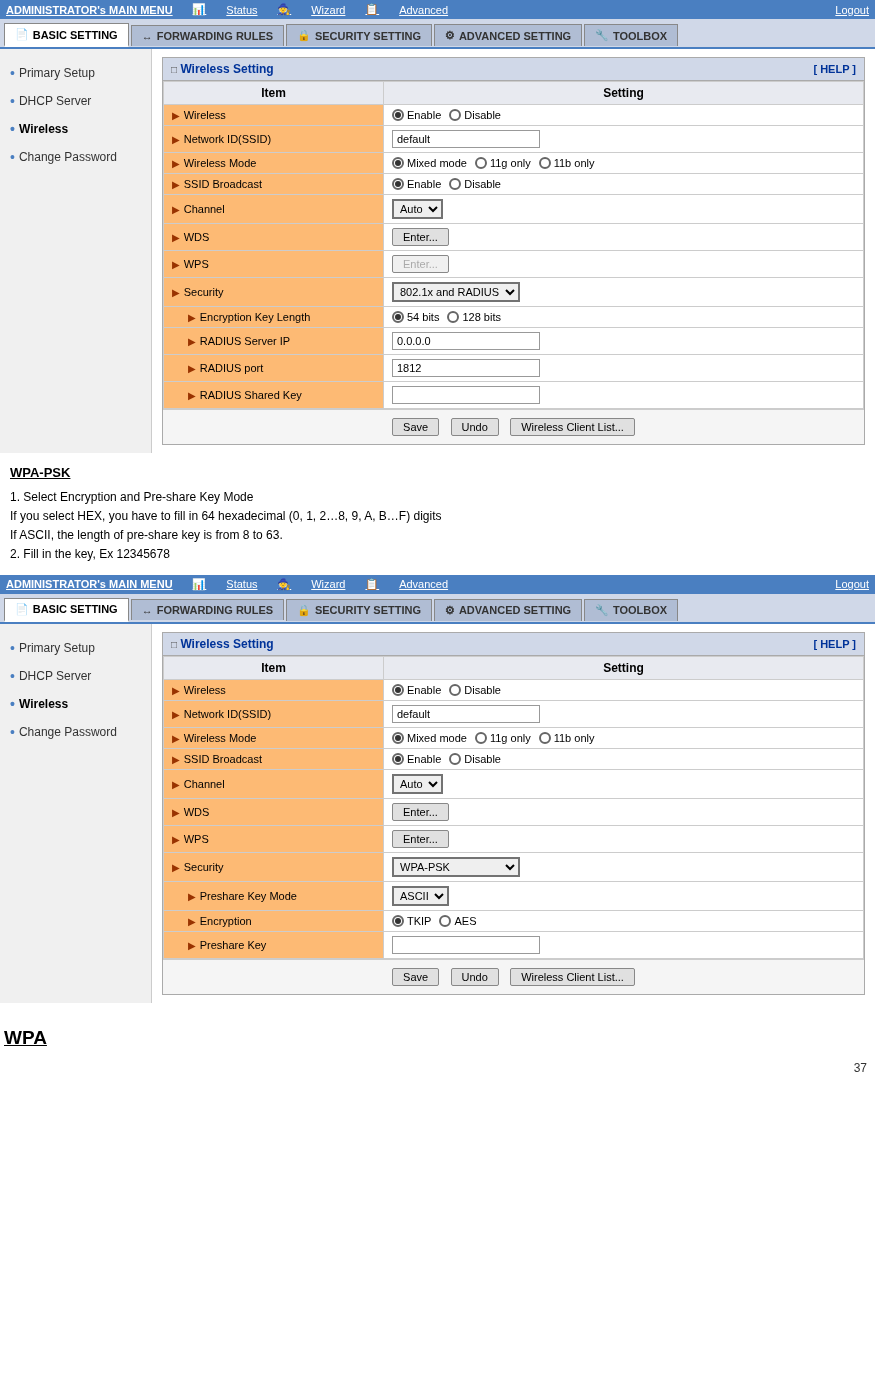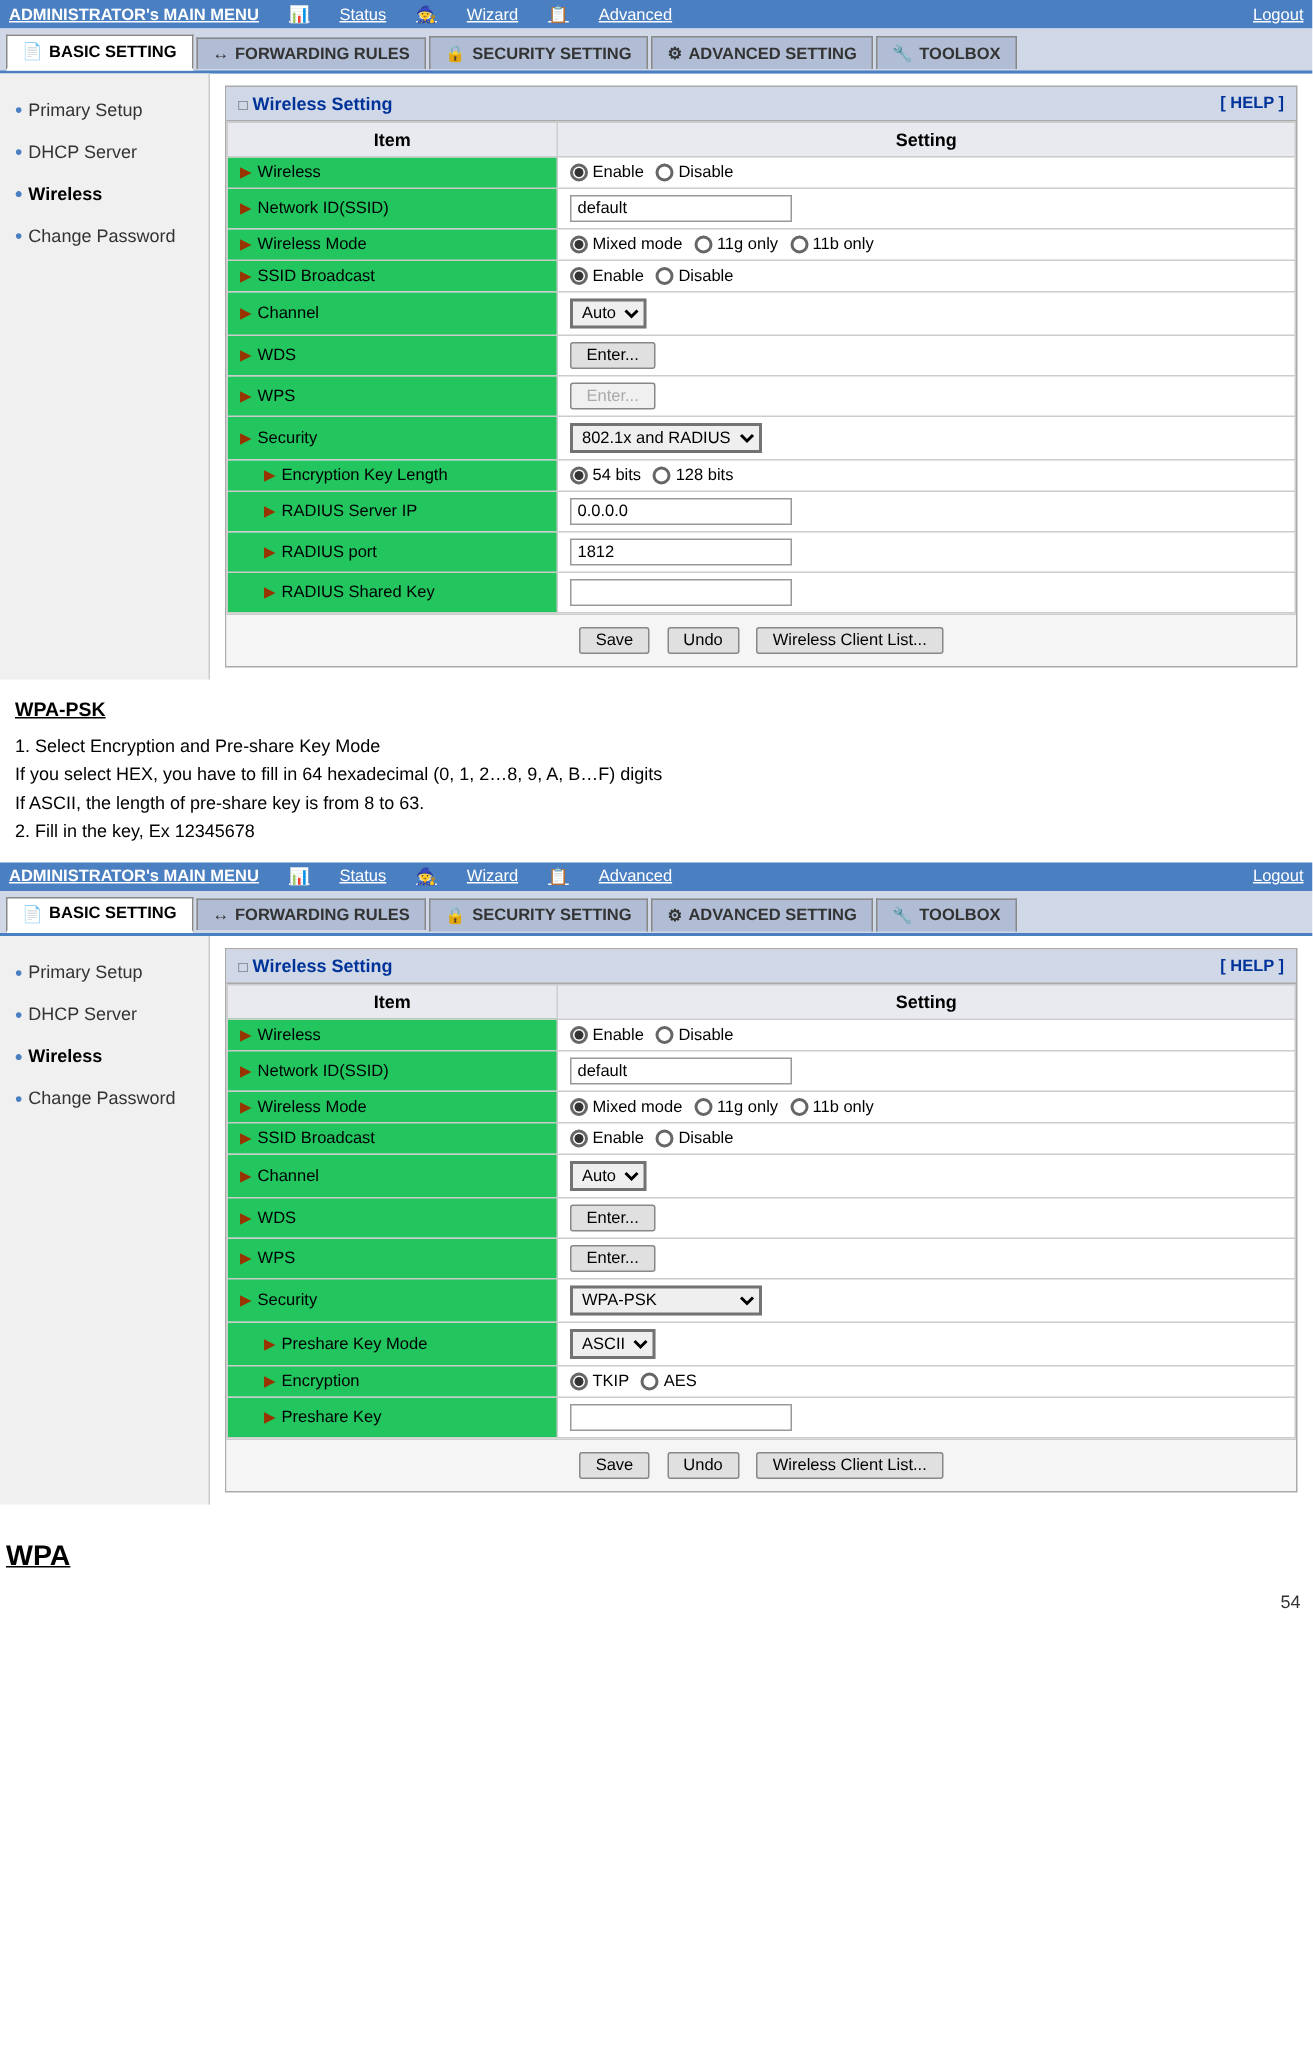--- a/index.html
+++ b/index.html
@@ -49,21 +49,21 @@
     }
 
     
     .main-layout {
       display: flex;
       min-height: 340px;
     }
 
     
     .sidebar {
-      width: 140px;
+      width: 152px;
       background: #f0f0f0;
       border-right: 1px solid #ccc;
       padding: 10px 0;
     }
     .sidebar-item {
       padding: 6px 10px;
       font-size: 12px;
       color: #333;
       cursor: pointer;
       display: flex;
@@ -114,21 +114,21 @@
       font-size: 12px;
     }
     .settings-table td {
       border: 1px solid #ccc;
       padding: 4px 8px;
       font-size: 11px;
       vertical-align: middle;
     }
     .settings-table td:first-child {
       width: 220px;
-      background: #22c55e;
+      background: #fdba74;
     }
     .settings-table .sub-row td:first-child {
       padding-left: 24px;
     }
 
     .arrow { color: #993300; font-size: 10px; margin-right: 4px; }
 
     
     .radio-group { display: flex; align-items: center; gap: 8px; flex-wrap: wrap; }
     .radio-item { display: flex; align-items: center; gap: 3px; cursor: pointer; }
@@ -559,13 +559,13 @@
         <button class="btn">Save</button>
         <button class="btn">Undo</button>
         <button class="btn">Wireless Client List...</button>
       </div>
     </div>
   </div>
 </div>
 
 <div class="wpa-footer">WPA</div>
 
-<div class="page-number">54</div>
+<div class="page-number">37</div>
 
 </body></html>

